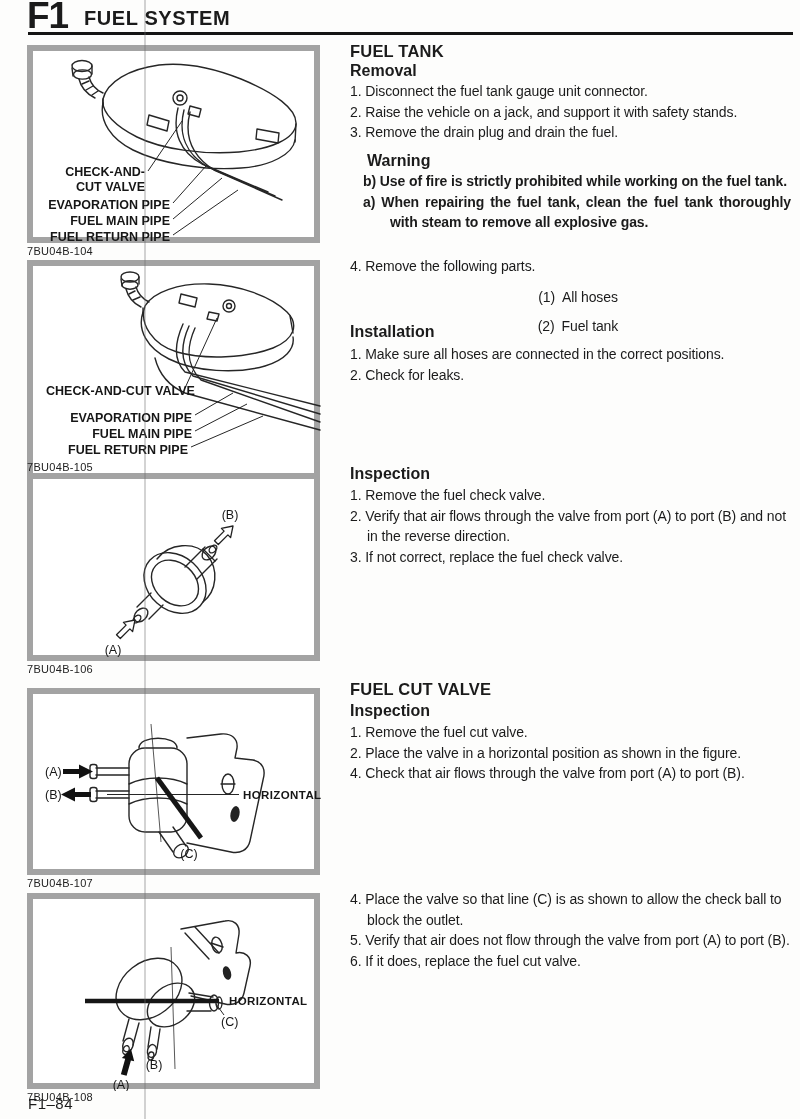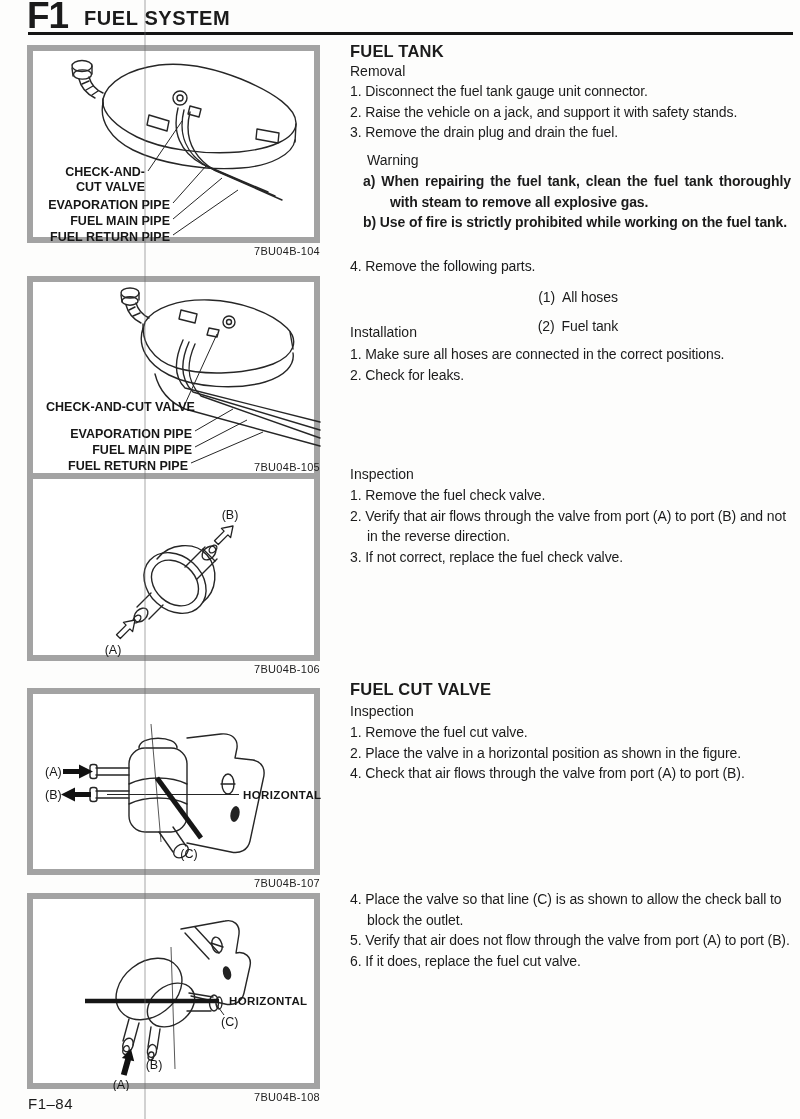--- a/index.html
+++ b/index.html
@@ -7,29 +7,29 @@
     position:relative; width:800px; height:1119px; margin:0 auto;
     background:#fdfdfc; color:#1b1b1b; overflow:hidden;
     font-family:"Liberation Sans", sans-serif;
   }
   
   .hdr-code { position:absolute; left:27px; top:-5px; font-size:37px; font-weight:bold; letter-spacing:-1px; }
   .hdr-title { position:absolute; left:84px; top:7px; font-size:20px; font-weight:bold; letter-spacing:0.6px; }
   .hdr-rule { position:absolute; left:28px; right:7px; top:32px; height:3px; background:#141414; }
   
   .figbox { position:absolute; left:27px; width:293px; border:6px solid #a3a3a3; background:#fff; box-sizing:border-box; }
-  .figcode { position:absolute; left:27px; width:293px; text-align:right; font-size:11px; letter-spacing:0.3px; color:#222; }
+  .figcode { position:absolute; left:27px; width:293px; font-size:11px; letter-spacing:0.3px; color:#222; }
   svg text { font-family:"Liberation Sans", sans-serif; }
   .fig-label { font-weight:bold; font-size:12.5px; fill:#161616; }
   .fig-port  { font-size:12.5px; fill:#161616; }
   .fig-horiz { font-weight:bold; font-size:11.5px; letter-spacing:0.4px; fill:#161616; }
   
   .tb { position:absolute; left:350px; width:441px; }
   h2.sec { margin:0; font-size:16.5px; font-weight:bold; line-height:20px; letter-spacing:0.2px; }
-  h3.sub { margin:0; font-size:14px; font-weight:normal; line-height:20px; }
+  h3.sub { margin:0; font-size:16px; font-weight:bold; line-height:20px; }
   p.step { margin:0; font-size:14px; line-height:20.5px; padding-left:17px; text-indent:-17px; letter-spacing:-0.1px; }
   p.plain { padding-left:0; text-indent:0; }
   p.part { margin:11px; font-size:14px; line-height:18.5px; padding-left:15px; letter-spacing:-0.1px;text-align:center; }
   .warning-block { padding-left:13px; box-sizing:border-box; }
   .warning-block h3 { margin-left:4px; line-height:21px; }
   p.wi { margin:0; font-size:14px; font-weight:bold; line-height:20.5px;
          padding-left:27px; text-indent:-27px; text-align:justify; letter-spacing:-0.1px; }
   
   .pageno { position:absolute; left:28px; top:1095px; font-size:15px; letter-spacing:0.5px; }
   
@@ -73,21 +73,21 @@
       </g>
       <text class="fig-label" x="112" y="125" text-anchor="end">CHECK-AND-</text>
       <text class="fig-label" x="112" y="140" text-anchor="end">CUT VALVE</text>
       <text class="fig-label" x="137" y="158" text-anchor="end">EVAPORATION PIPE</text>
       <text class="fig-label" x="137" y="174" text-anchor="end">FUEL MAIN PIPE</text>
       <text class="fig-label" x="137" y="190" text-anchor="end">FUEL RETURN PIPE</text>
     </svg>
   </div>
   <div class="figcode" style="top:245px">7BU04B-104</div>
 
-  <div class="figbox" style="top:276px;height:242px">
+  <div class="figbox" style="top:260px;height:242px">
     <svg width="289" height="193" viewBox="0 0 289 193">
       <g stroke="#262626" fill="none" stroke-width="1.4" stroke-linecap="round" stroke-linejoin="round">
         <ellipse cx="97" cy="11" rx="9" ry="5"></ellipse>
         <ellipse cx="97" cy="19" rx="8" ry="4.2"></ellipse>
         <path d="M88,13 l1,7 M106,11 l0,7"></path>
         <path d="M93,23 C95,31 100,37 108,41 M103,21 C105,28 110,33 116,36"></path>
         <path d="M96,28 l6,-3 M100,34 l7,-3"></path>
         <path d="M112,40 C120,26 146,17 176,18 C206,19 238,30 254,46 C266,58 262,73 240,82 C214,92 172,94 144,86 C120,79 106,58 112,40 Z"></path>
         <path d="M110,46 C104,64 114,82 136,93 C162,106 204,108 232,100 C252,94 262,83 260,71"></path>
         <path d="M110,42 l0,8 M257,50 l3,17"></path>
@@ -206,22 +206,22 @@
   <section class="tb" style="top:41px">
     <h2 class="sec">FUEL TANK</h2>
     <h3 class="sub">Removal</h3>
     <p class="step">1. Disconnect the fuel tank gauge unit connector.</p>
     <p class="step">2. Raise the vehicle on a jack, and support it with safety stands.</p>
     <p class="step">3. Remove the drain plug and drain the fuel.</p>
   </section>
 
   <section class="tb warning-block" style="top:150px">
     <h3 class="sub">Warning</h3>
+    <p class="wi">b) Use of fire is strictly prohibited while working on the fuel tank.</p>
     <p class="wi">a) When repairing the fuel tank, clean the fuel tank thoroughly with steam to remove all explosive gas.</p>
-    <p class="wi">b) Use of fire is strictly prohibited while working on the fuel tank.</p>
   </section>
 
   <section class="tb" style="top:256px">
     <p class="step">4. Remove the following parts.</p>
     <p class="part">(1) All hoses</p>
     <p class="part">(2) Fuel tank</p>
   </section>
 
   <section class="tb" style="top:320px">
     <h3 class="sub" style="line-height:24px">Installation</h3>

